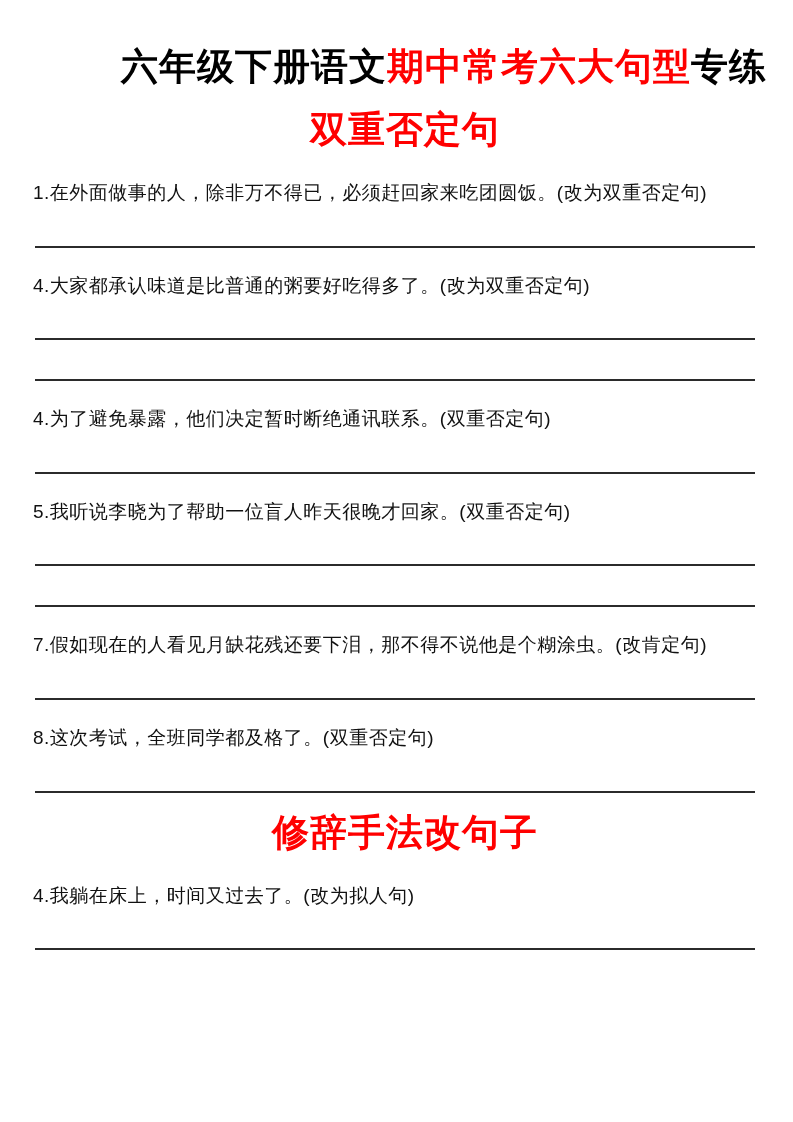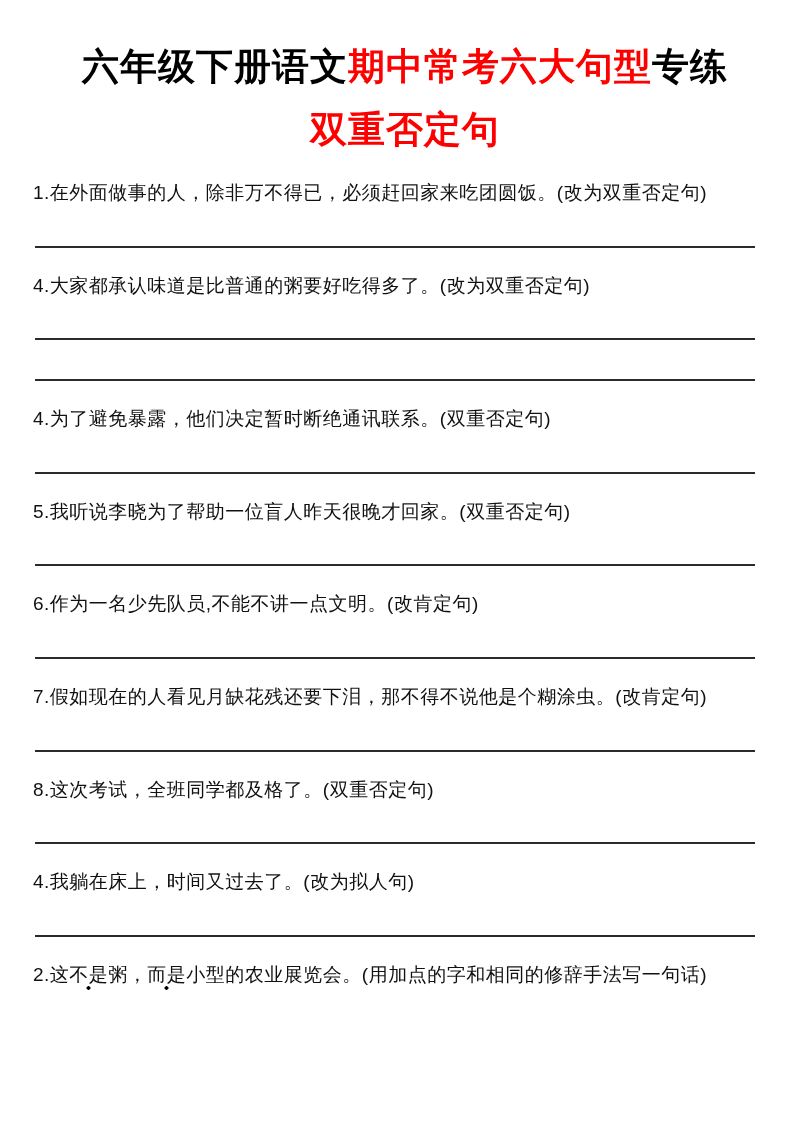--- a/index.html
+++ b/index.html
@@ -11,21 +11,21 @@
   }
   .page {
     width: 793px;
     height: 1122px;
     background: #ffffff;
     padding: 0 16px 0 33px;
     overflow: hidden;
   }
   .title {
     margin: 44px 10px 8px 10px;
-    text-align: center;
+    text-align: right;
     font-size: 37px;
     font-weight: bold;
     color: #000000;
     letter-spacing: 1px;
     line-height: 1.25;
     white-space: nowrap;
   }
   .title .red { color: #ff0000; }
   .section-heading {
     margin: 15px 0 0 0;
@@ -71,28 +71,27 @@
   <div class="answer-line"></div>
 
   <div class="answer-line"></div>
 
   <p class="question">4.为了避免暴露，他们决定暂时断绝通讯联系。(双重否定句)</p>
   <div class="answer-line"></div>
 
   <p class="question">5.我听说李晓为了帮助一位盲人昨天很晚才回家。(双重否定句)</p>
   <div class="answer-line"></div>
 
-  <p class="question">6.作为一名少先队员,不能不讲一点文明。(改肯定句)</p>
   <div class="answer-line"></div>
 
   <p class="question">7.假如现在的人看见月缺花残还要下泪，那不得不说他是个糊涂虫。(改肯定句)</p>
   <div class="answer-line"></div>
 
   <p class="question">8.这次考试，全班同学都及格了。(双重否定句)</p>
   <div class="answer-line"></div>
 
+  <h2 class="section-heading">修辞手法改句子</h2>
 
   <p class="question">4.我躺在床上，时间又过去了。(改为拟人句)</p>
   <div class="answer-line"></div>
 
-  <p class="question"><span>2.这</span><span class="dotted">不是</span><span>粥，</span><span class="dotted">而是</span><span>小型的农业展览会。(用加点的字和相同的修辞手法写一句话)</span></p>
 
 </div>
 
 </body></html>

